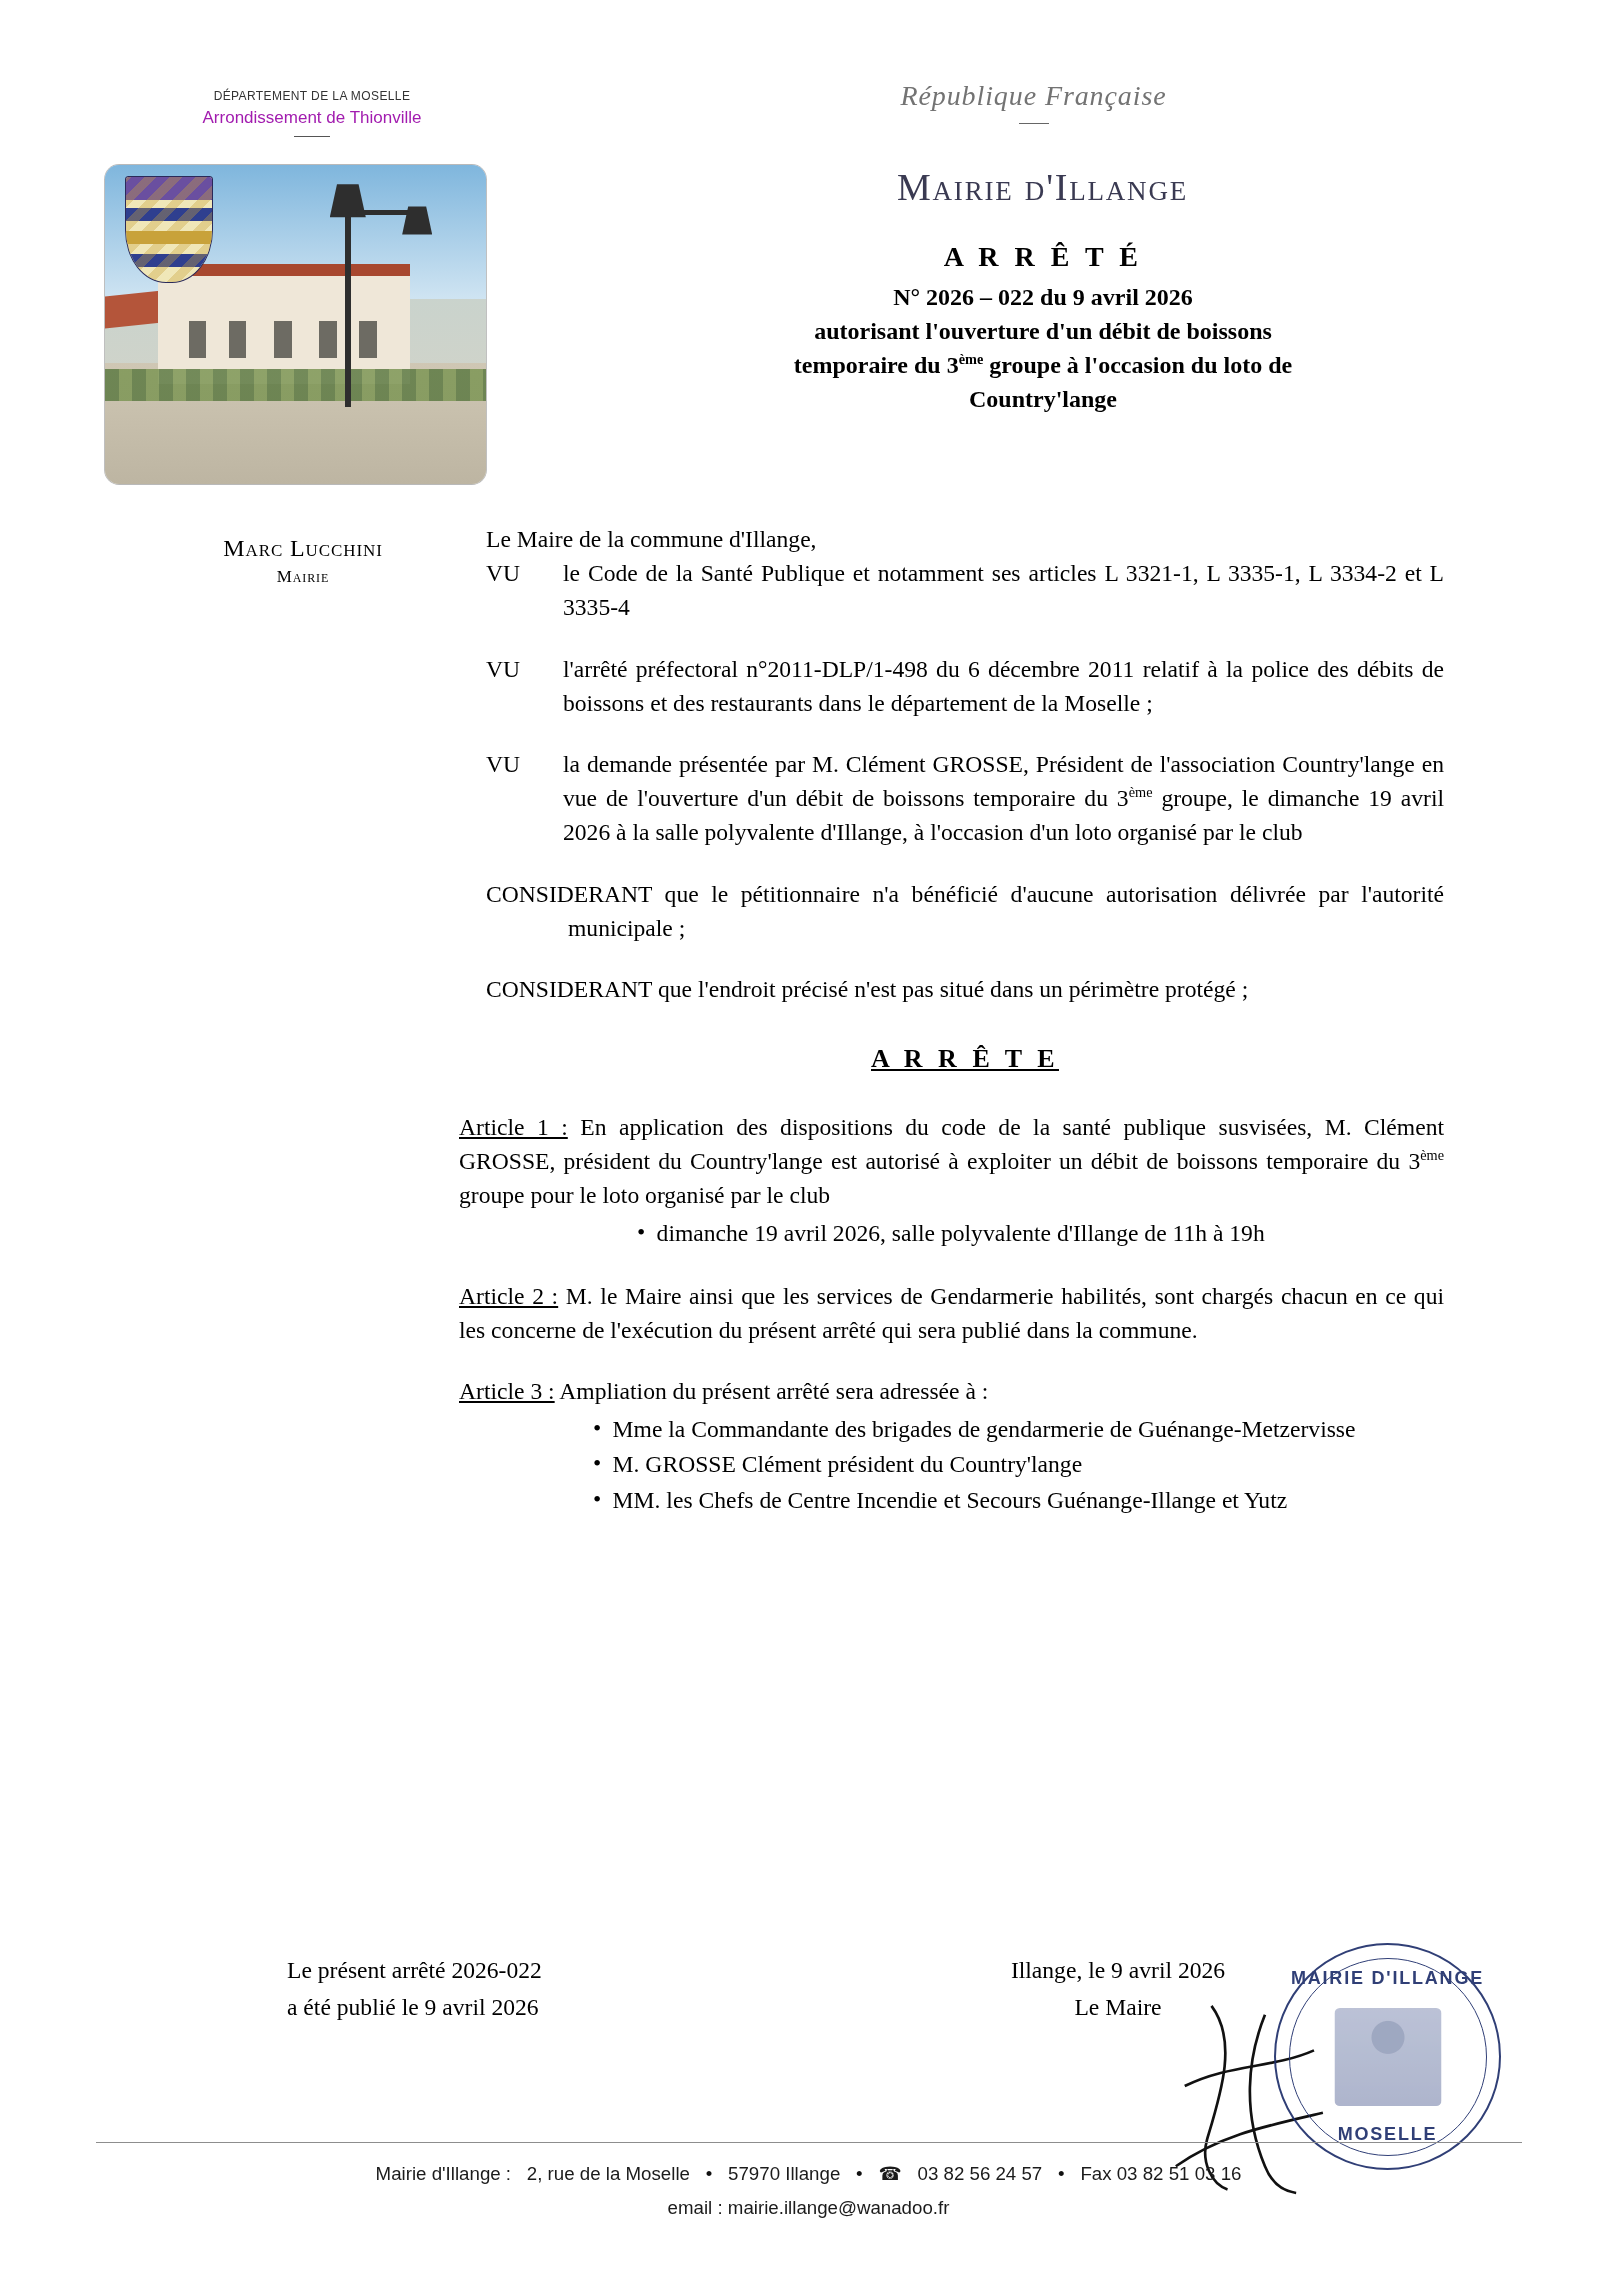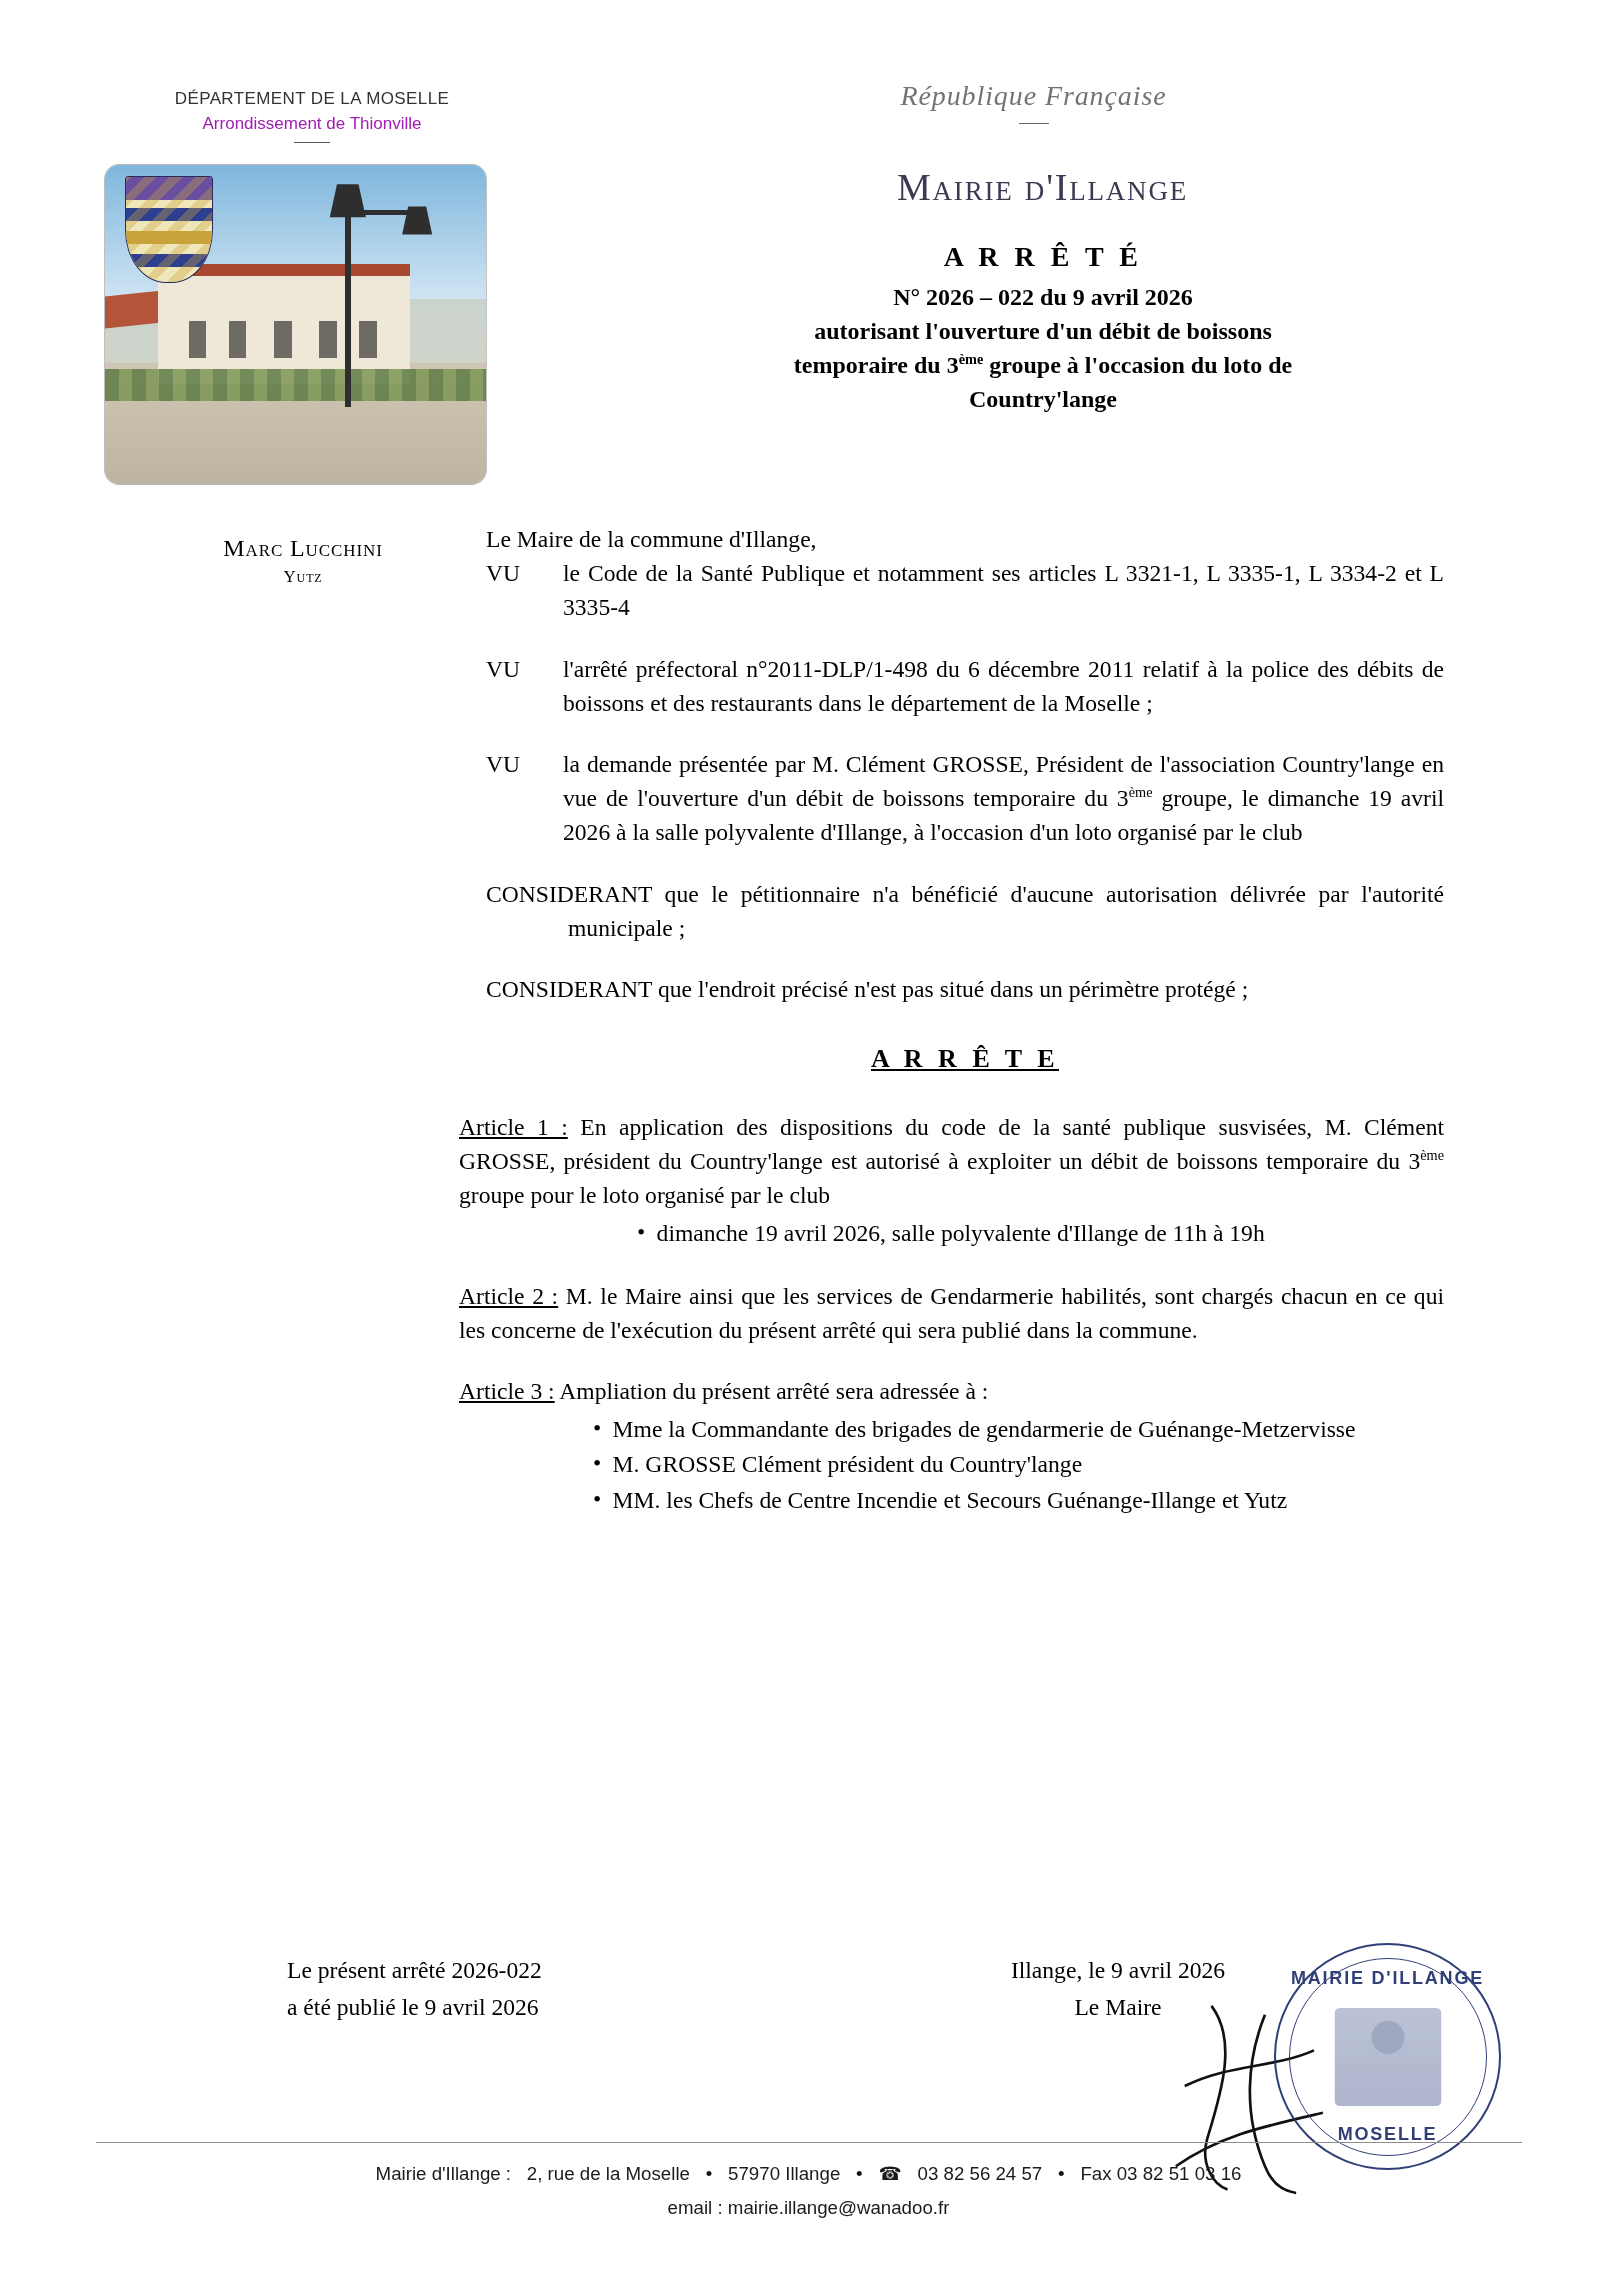--- a/index.html
+++ b/index.html
@@ -30,21 +30,21 @@
   }
   .dept-block {
     position: absolute;
     left: 107px;
     top: 89px;
     width: 410px;
     text-align: center;
     font-family: "Liberation Sans", sans-serif;
   }
   .dept-line1 {
-    font-size: 17px;
+    font-size: 12px;
     letter-spacing: 0.4px;
     color: #333333;
   }
   .dept-line2 {
     font-size: 17px;
     margin-top: 5.3px;
     color: #a21caf;
   }
   .dept-rule {
     width: 36px;
@@ -454,21 +454,21 @@
       <div class="arrete-num">N° 2026 – 022 du 9 avril 2026</div>
       <div class="arrete-obj">
         <span>autorisant l'ouverture d'un débit de boissons</span><br>
         <span>temporaire du 3</span><sup>ème</sup><span> groupe à l'occasion du loto de</span><br>
         <span>Country'lange</span>
       </div>
     </div>
 
     <div class="signer">
       <div class="signer-name">Marc Lucchini</div>
-      <div class="signer-role">Yutz</div>
+      <div class="signer-role">Mairie</div>
     </div>
   </div>
 
   <div class="body">
 
     <div class="intro">Le Maire de la commune d'Illange,</div>
 
     <div class="clause">
       <div class="kw">VU</div>
       <div class="txt">le Code de la Santé Publique et notamment ses articles L 3321-1, L 3335-1, L 3334-2 et L 3335-4</div>

